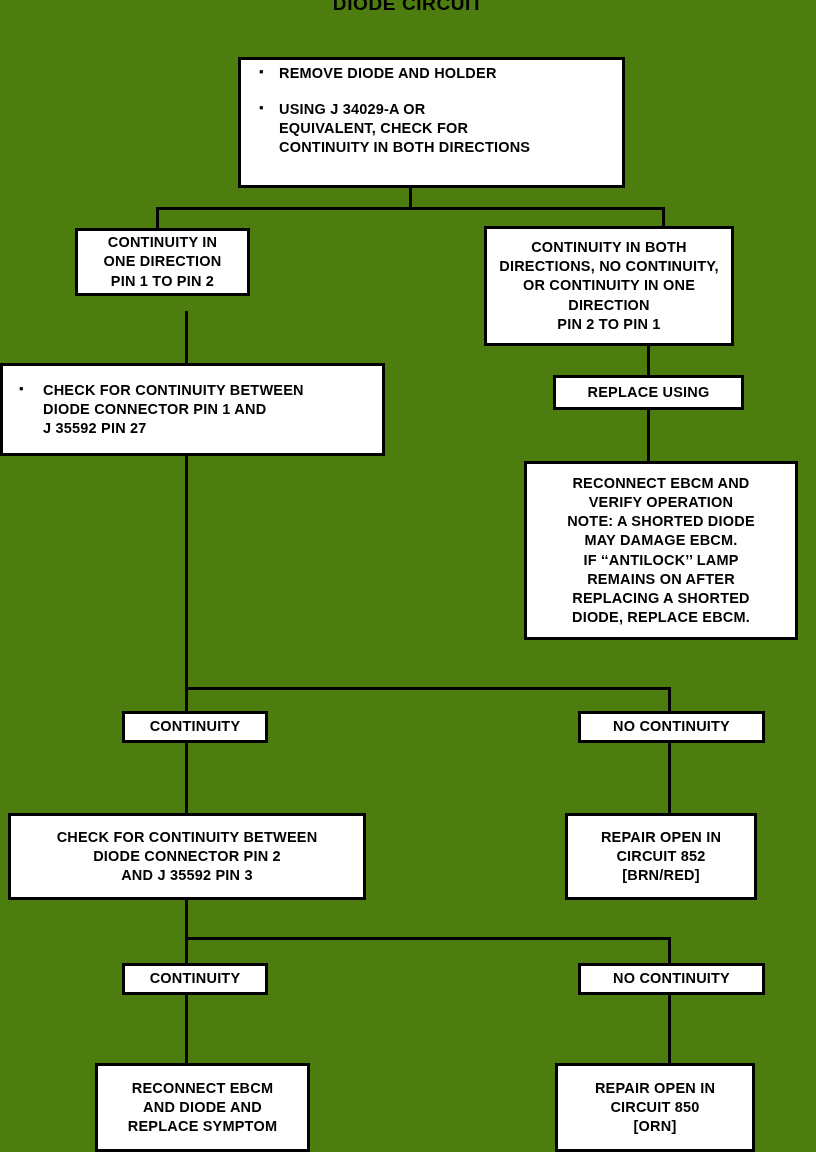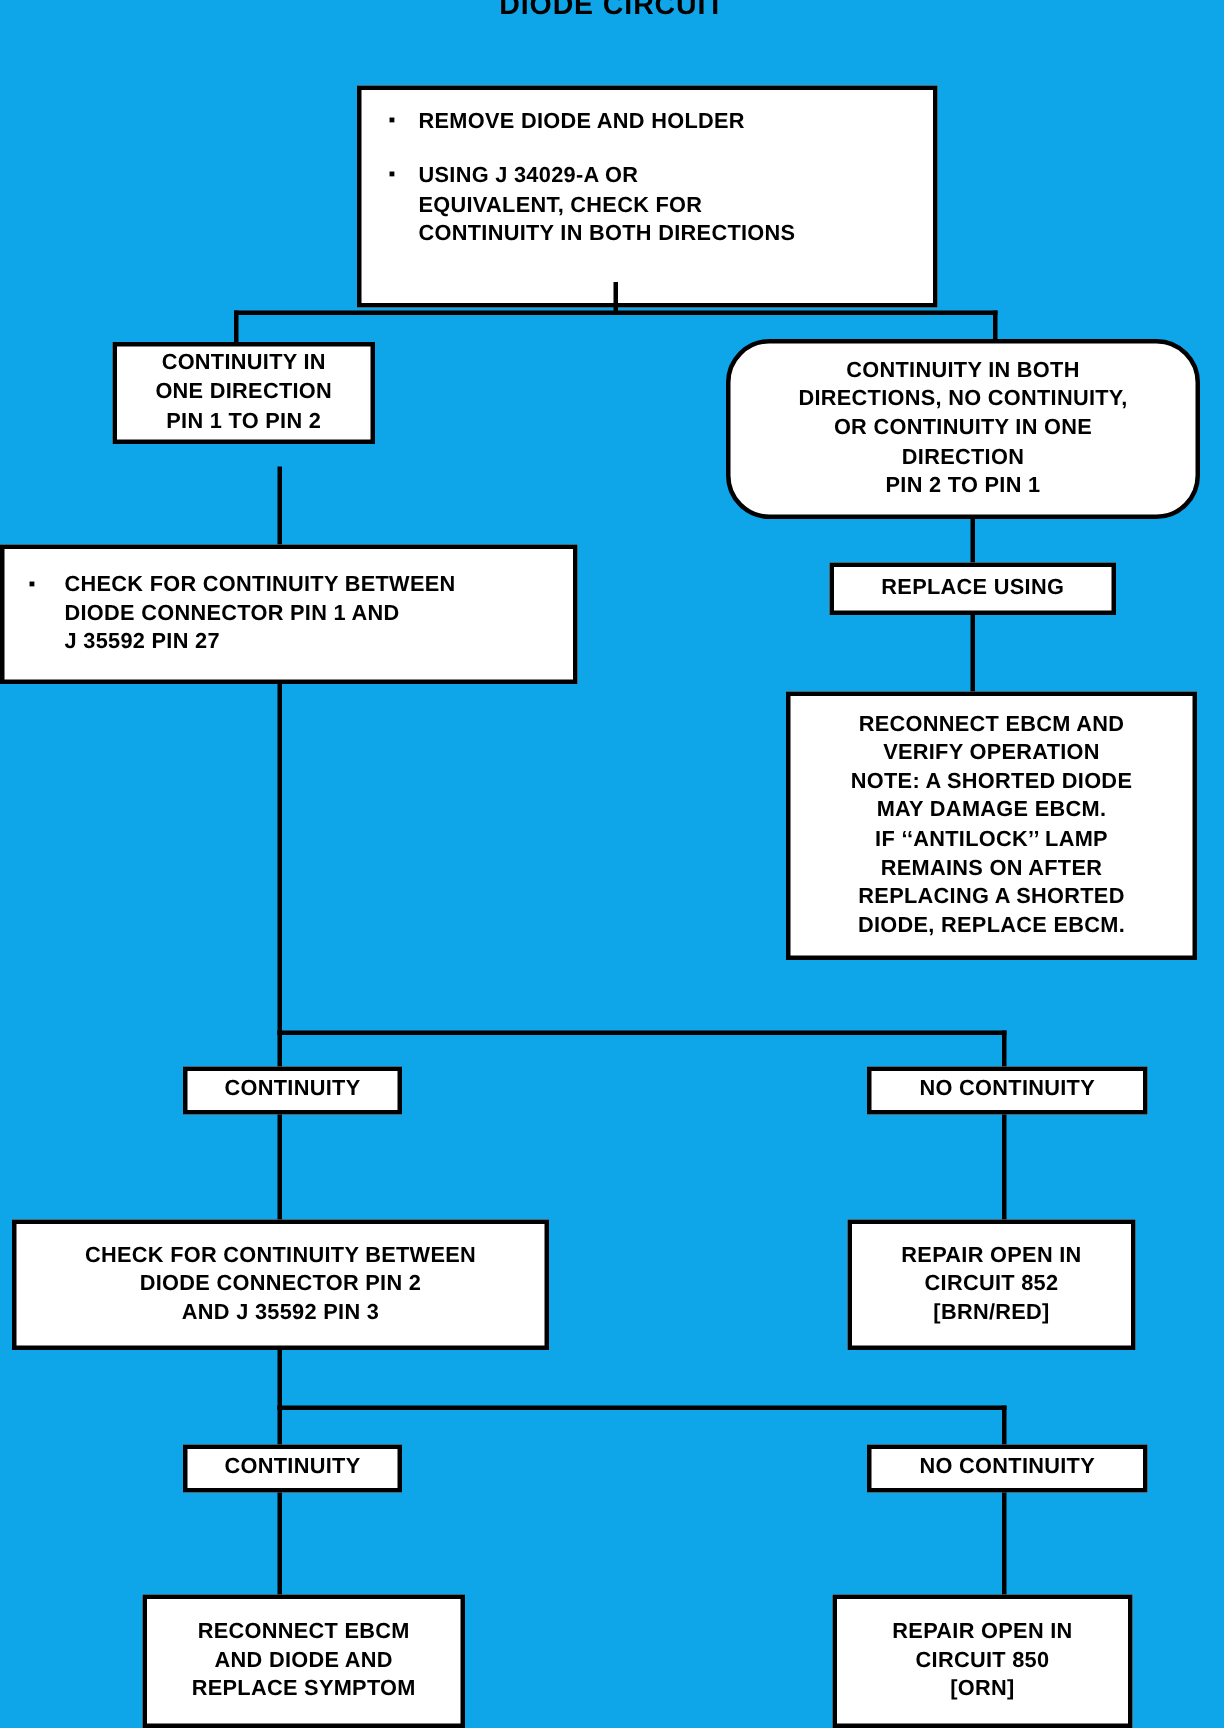--- a/index.html
+++ b/index.html
@@ -4,21 +4,21 @@
 <style>
   html, body {
     margin: 0;
     padding: 0;
     background: #ffffff;
   }
   #page {
     position: relative;
     width: 816px;
     height: 1152px;
-    background: #0ea5e9;
+    background: #4d7c0f;
     font-family: "Liberation Sans", sans-serif;
     overflow: hidden;
   }
   .title {
     position: absolute;
     left: 0;
     top: -7px;
     width: 816px;
     text-align: center;
     font-size: 19px;
@@ -58,40 +58,40 @@
   .vline { width: 3px; }
   .hline { height: 3px; }
 </style>
 </head>
 <body>
 
 <div id="page">
 
   <div class="title">DIODE CIRCUIT</div>
 
-  <div class="box left" style="left:238px; top:57px; width:387px; height:148px; padding:0 8px;">
+  <div class="box left" style="left:238px; top:57px; width:387px; height:131px; padding:0 8px;">
     <div class="txt" style="margin-top:-24px;">REMOVE DIODE AND HOLDER</div>
     <div class="txt" style="margin-top:17px;">USING  J 34029-A OR
 EQUIVALENT, CHECK FOR
 CONTINUITY IN BOTH DIRECTIONS</div>
   </div>
 
   <div class="line vline" style="left:409px; top:188px; height:22px;"></div>
 
   <div class="line hline" style="left:156px; top:207px; width:509px;"></div>
   <div class="line vline" style="left:156px; top:207px; height:22px;"></div>
   <div class="line vline" style="left:662px; top:207px; height:20px;"></div>
 
   <div class="box center" style="left:75px; top:228px; width:175px; height:68px;">
     <div class="txt">CONTINUITY IN
 ONE DIRECTION
 PIN 1 TO PIN 2</div>
   </div>
 
-  <div class="box center" style="left:484px; top:226px; width:316px; height:120px;border-radius:29px;">
+  <div class="box center" style="left:484px; top:226px; width:250px; height:120px;">
     <div class="txt">CONTINUITY IN BOTH
 DIRECTIONS, NO CONTINUITY,
 OR CONTINUITY IN ONE
 DIRECTION
 PIN 2 TO PIN 1</div>
   </div>
 
   <div class="line vline" style="left:185px; top:311px; height:53px;"></div>
 
   <div class="box left" style="left:0px; top:363px; width:385px; height:93px; padding:0 6px;">

